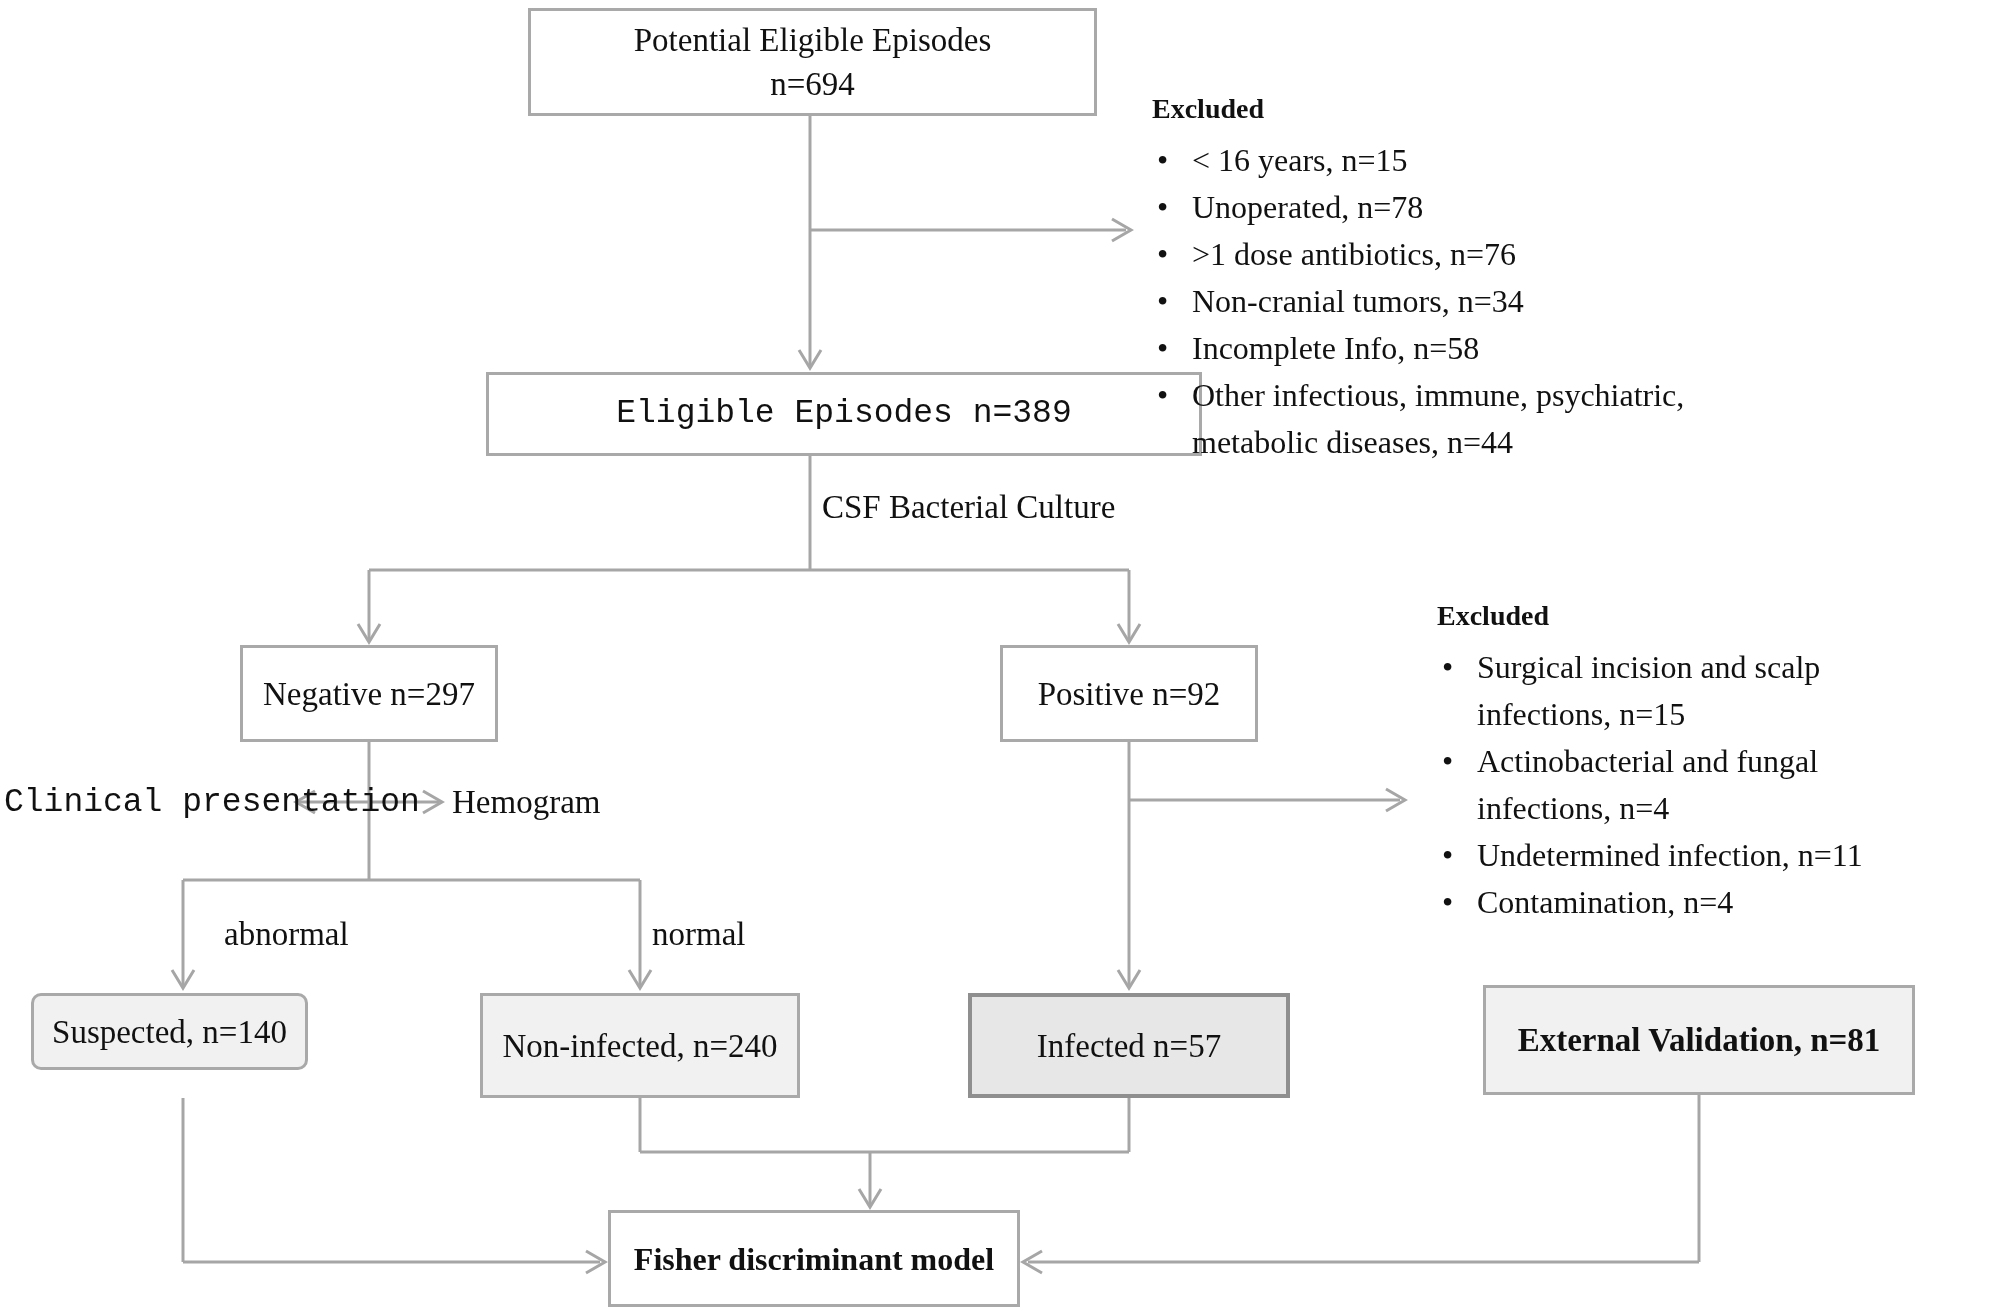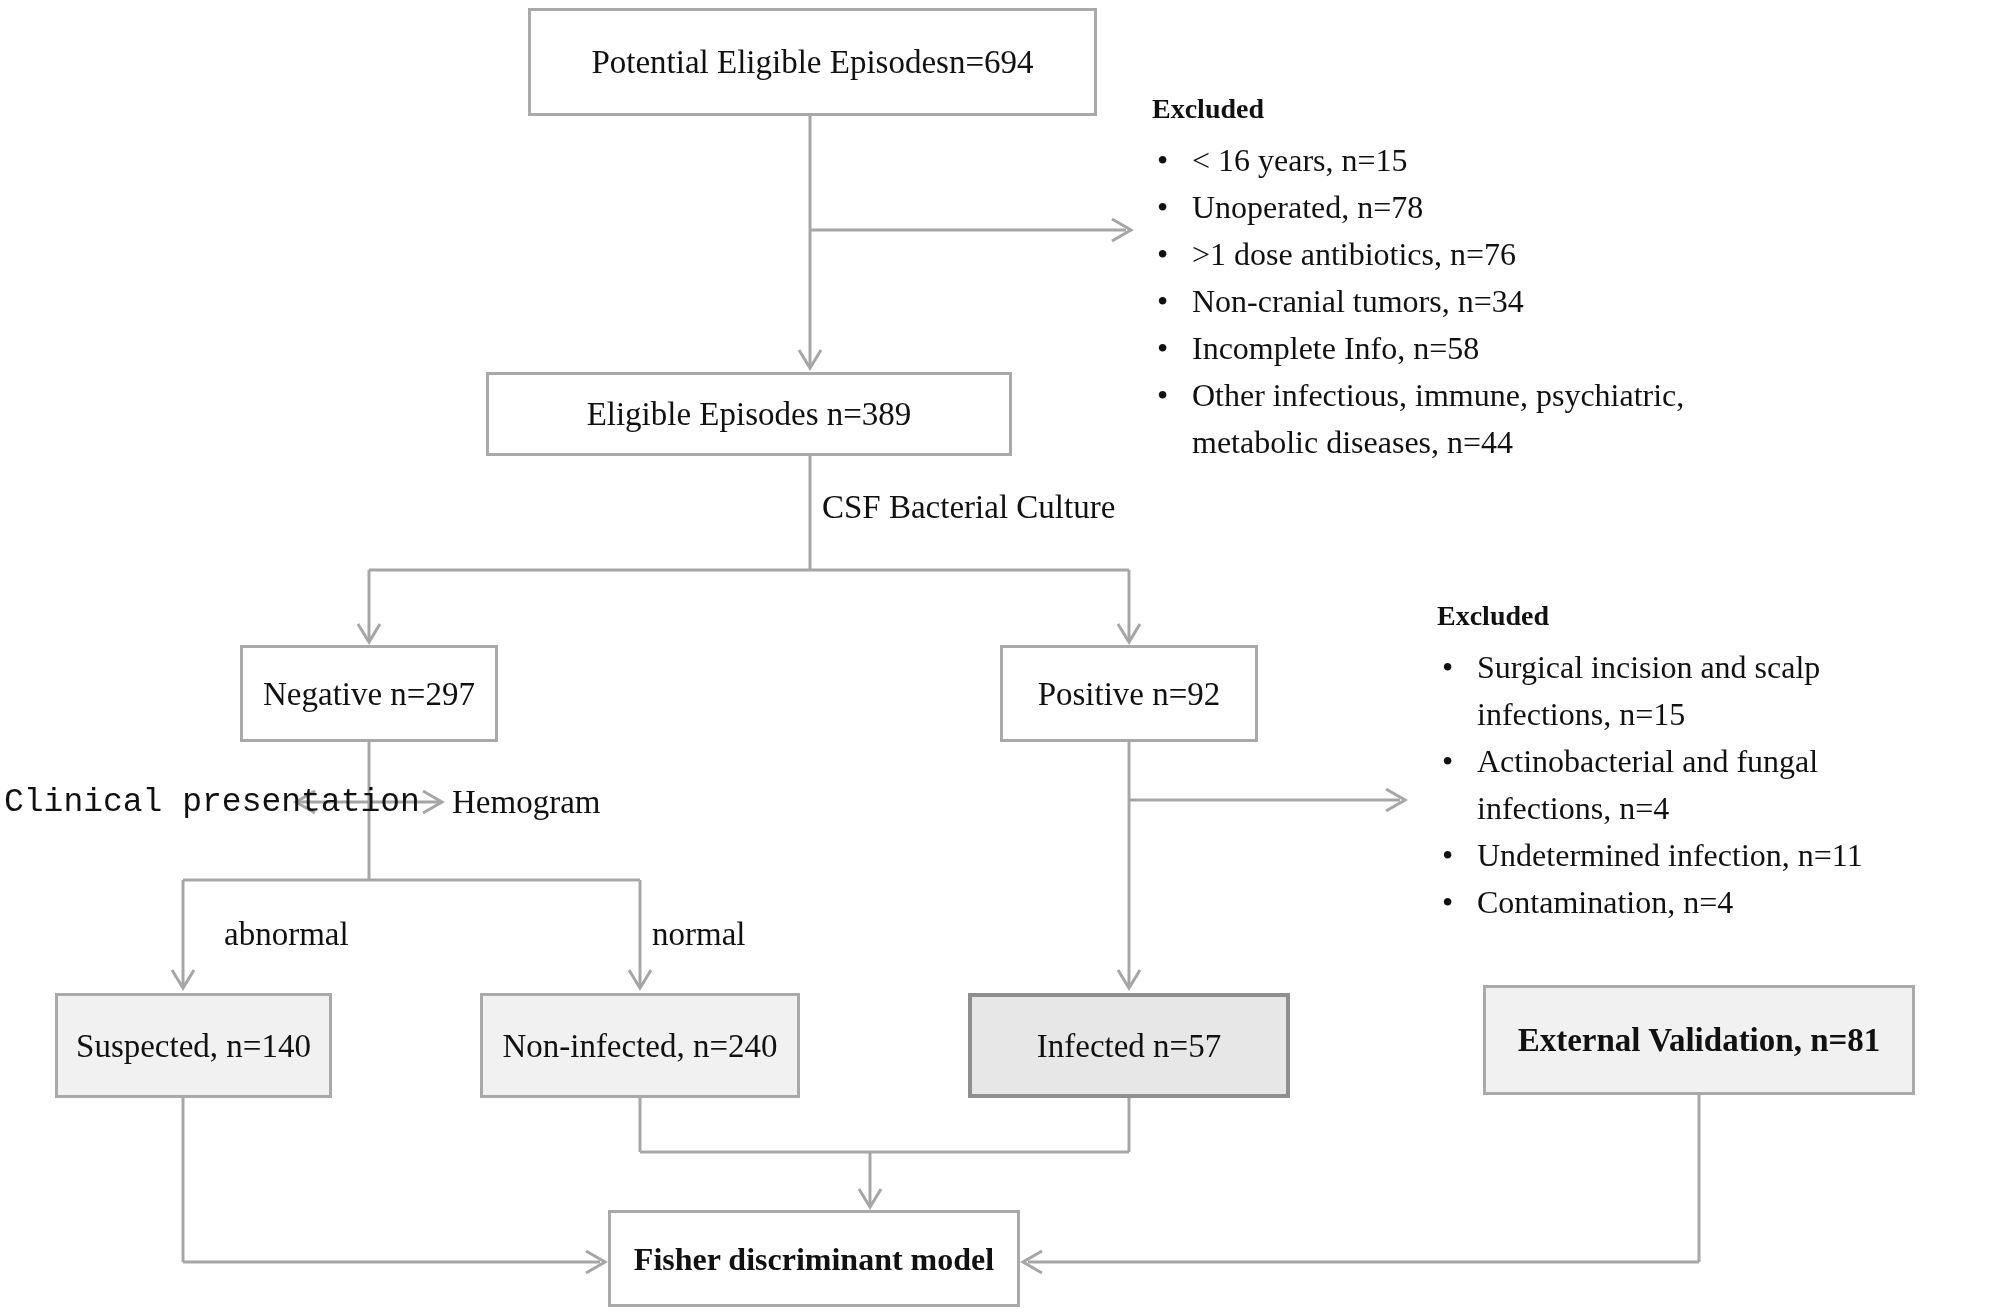--- a/index.html
+++ b/index.html
@@ -12,21 +12,21 @@
     color:#111111;
     overflow:hidden;
   }
   #connectors { position:absolute; left:0; top:0; width:2002px; height:1315px; }
   .box {
     position:absolute;
     box-sizing:border-box;
     border:3px solid #a9a9a9;
     background:#ffffff;
     display:flex;
-    flex-direction:row;
+    flex-direction:column;
     align-items:center;
     justify-content:center;
     text-align:center;
     font-size:33px;
     line-height:44px;
   }
   .box.shaded { background:#f1f1f1; }
   .box.infected { background:#e7e7e7; border-color:#8f8f8f; border-width:4px; }
   .box.fisher { font-weight:bold; font-size:32px; }
   .fig-label {
@@ -112,33 +112,33 @@
       <line x1="1699" y1="1262" x2="1028" y2="1262"></line>
       <polyline points="1042,1251 1023,1262 1042,1273"></polyline>
     </g>
   </svg>
 
   <div class="box" style="left:528px; top:8px; width:569px; height:108px;">
     <div>Potential Eligible Episodes</div>
     <div>n=694</div>
   </div>
 
-  <div class="box" style="left:486px; top:372px; width:526px; height:84px;">
+  <div class="box" style="left:486px; top:372px; width:716px; height:84px;font-family:Liberation Mono, monospace;">
     <div>Eligible Episodes n=389</div>
   </div>
 
   <div class="box" style="left:240px; top:645px; width:258px; height:97px;">
     <div>Negative n=297</div>
   </div>
 
   <div class="box" style="left:1000px; top:645px; width:258px; height:97px;text-align:center;">
     <div>Positive n=92</div>
   </div>
 
-  <div class="box shaded" style="left:55px; top:993px; width:277px; height:105px;">
+  <div class="box shaded" style="left:31px; top:993px; width:277px; height:77px;border-radius:10px;">
     <div>Suspected, n=140</div>
   </div>
 
   <div class="box shaded" style="left:480px; top:993px; width:320px; height:105px;">
     <div>Non-infected, n=240</div>
   </div>
 
   <div class="box infected" style="left:968px; top:993px; width:322px; height:105px;">
     <div>Infected n=57</div>
   </div>

